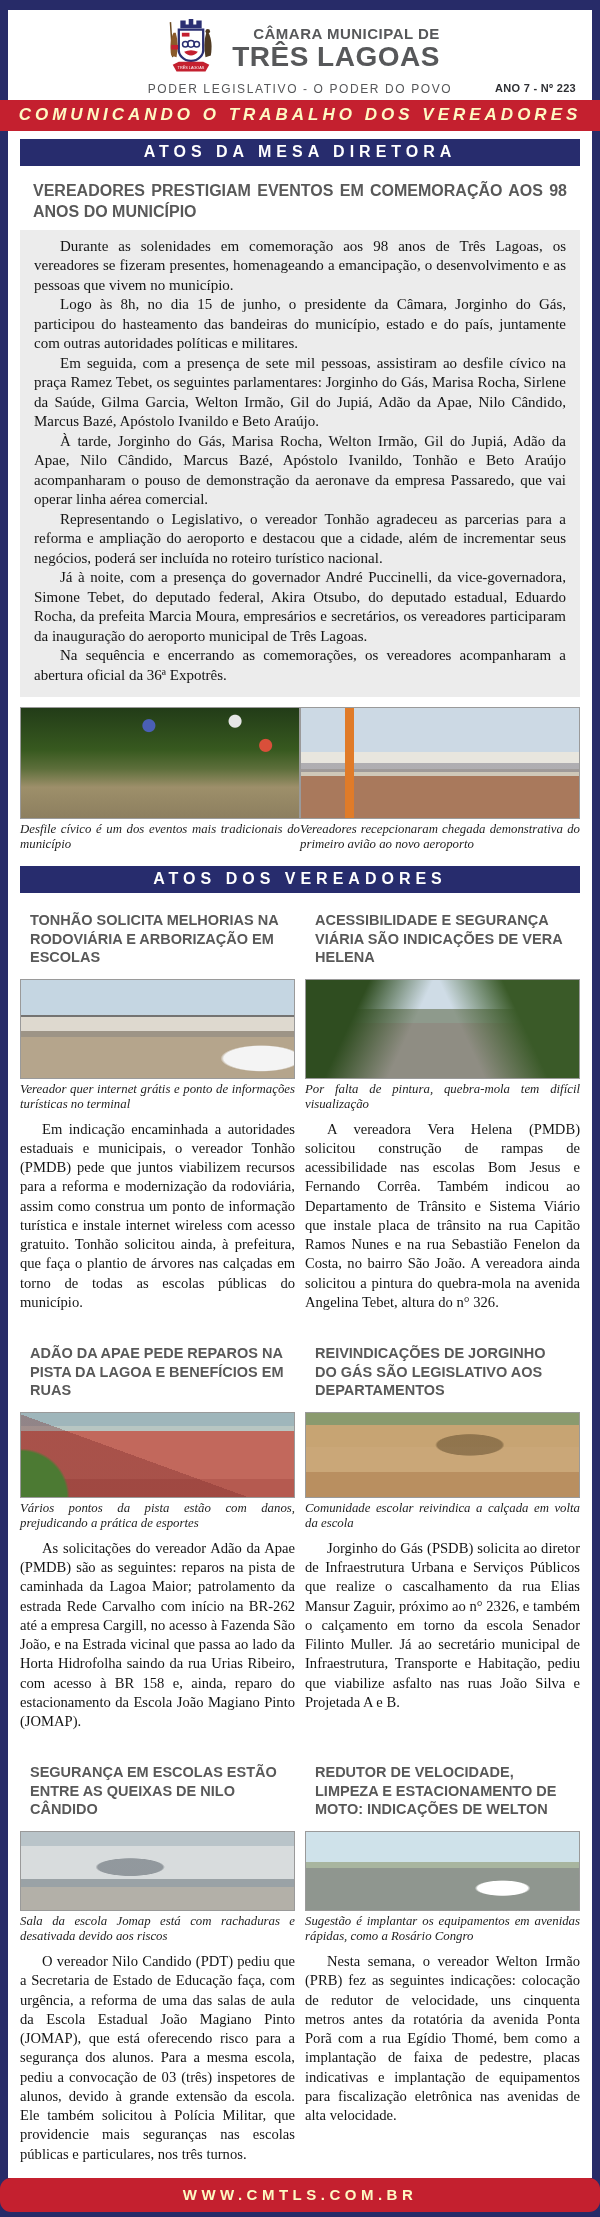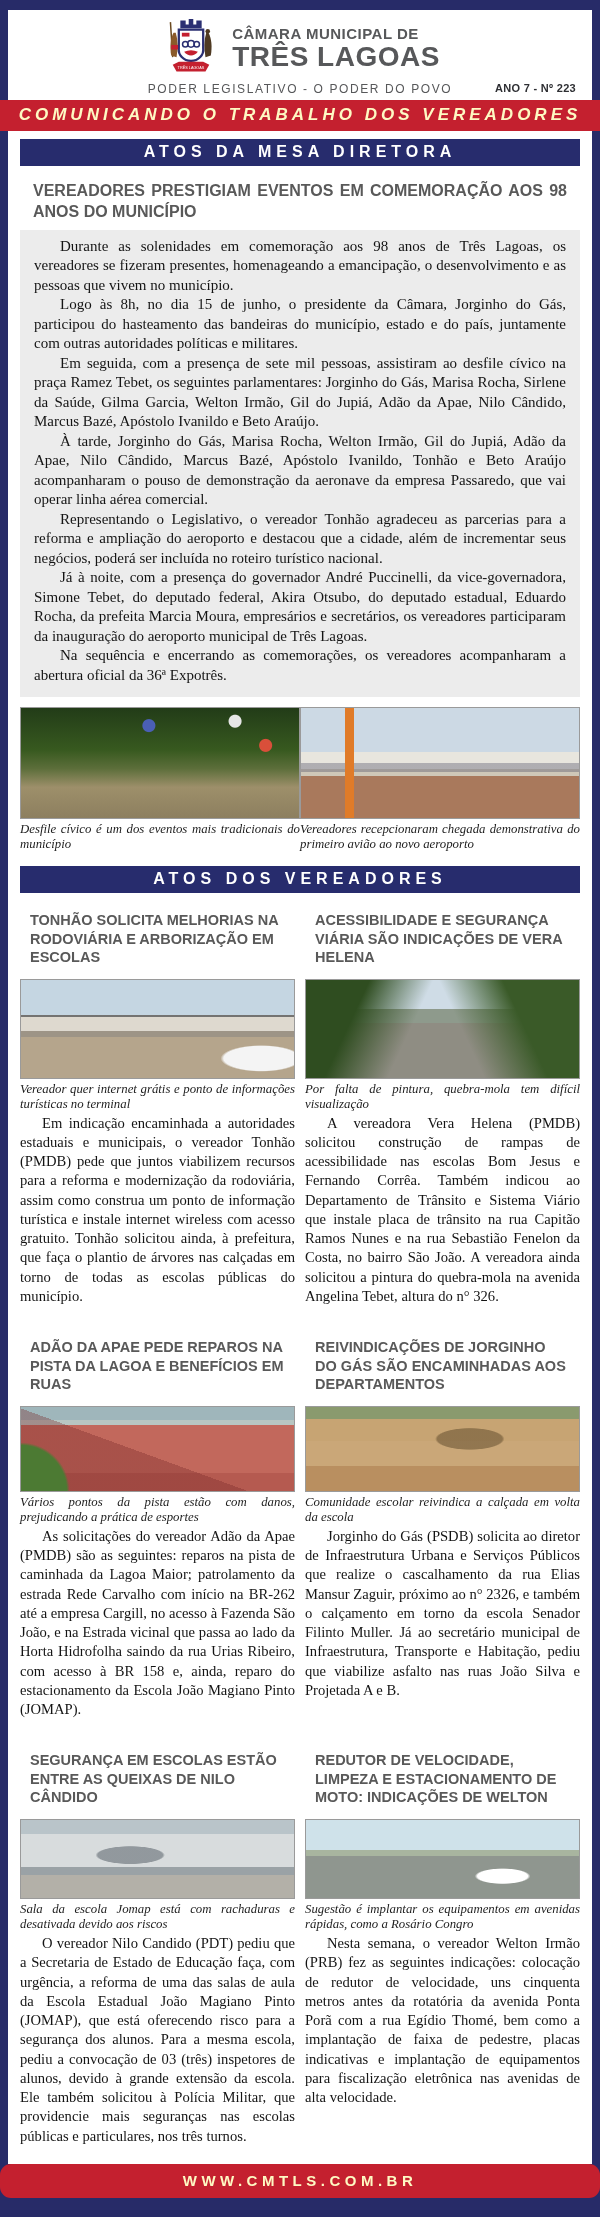--- a/index.html
+++ b/index.html
@@ -11,21 +11,21 @@
     box-sizing:border-box;
   }
   .spacer-top { height:10px; flex:0 0 auto; }
   .spacer-bottom { height:19px; flex:0 0 auto; }
 
   
   header.masthead {
     margin:0 8px; background:#fff; position:relative;
     padding:6px 0 4px; flex:0 0 auto;
   }
-  .brand-row { display:flex; align-items:center; justify-content:center; gap:10px; }
+  .brand-row { display:flex; align-items:center; justify-content:center; gap:10px;text-align:right; }
   .crest { width:62px; height:64px; flex:0 0 auto; }
   .org-name { color:#57585a; line-height:1; }
   .org-line1 { font-size:15px; font-weight:bold; letter-spacing:0.5px; }
   .org-line2 { font-size:28px; font-weight:bold; letter-spacing:0.5px; margin-top:2px; }
   .tagline {
     text-align:center; color:#57585a; font-size:12px; letter-spacing:1.6px;
     margin-top:2px; font-weight:500;
   }
   .edition {
     position:absolute; right:16px; bottom:6px;
@@ -77,21 +77,21 @@
   
   .articles-grid {
     display:grid; grid-template-columns:1fr 1fr; column-gap:10px; row-gap:24px;
     align-items:start; margin-top:10px;
   }
   .col-article .headline-box { font-size:14.5px; line-height:1.28; padding:8px 10px; min-height:38px; box-sizing:border-box; text-align:left; }
   .col-article figure { margin:4px 0 0; }
   .col-article .photo { height:100px; }
   .col-article .photo.short { height:86px; }
   .col-article .photo.shorter { height:80px; }
-  .col-article .body-copy { }
+  .col-article .body-copy { margin-top:6px; }
   .col-article .body-copy p { font-size:14.6px; line-height:1.32; text-indent:22px; }
 
   
   .ph-parade { background:
       radial-gradient(circle at 46% 16%, #4a5fb5 0 6px, rgba(0,0,0,0) 7px),
       radial-gradient(circle at 77% 12%, #e6e6e6 0 6px, rgba(0,0,0,0) 7px),
       radial-gradient(circle at 88% 34%, #d94f3a 0 6px, rgba(0,0,0,0) 7px),
       linear-gradient(180deg,#223c18 0%,#37591f 38%,#5c6e3a 55%,#9d8f6a 72%,#8d7f5f 100%); }
   .ph-airport { background:
       linear-gradient(90deg, rgba(0,0,0,0) 0 16%, #e07b28 16% 19%, rgba(0,0,0,0) 19%),
@@ -213,21 +213,21 @@
         <figure>
           <div class="photo short ph-track"></div>
           <figcaption class="caption">Vários pontos da pista estão com danos, prejudicando a prática de esportes</figcaption>
         </figure>
         <div class="body-copy">
           <p>As solicitações do vereador Adão da Apae (PMDB) são as seguintes: reparos na pista de caminhada da Lagoa Maior; patrolamento da estrada Rede Carvalho com início na BR-262 até a empresa Cargill, no acesso à Fazenda São João, e na Estrada vicinal que passa ao lado da Horta Hidrofolha saindo da rua Urias Ribeiro, com acesso à BR 158 e, ainda, reparo do estacionamento da Escola João Magiano Pinto (JOMAP).</p>
         </div>
       </article>
 
       <article class="col-article">
-        <h3 class="headline-box" style="margin:0">REIVINDICAÇÕES DE JORGINHO DO GÁS SÃO ENCAMINHADAS AOS DEPARTAMENTOS</h3>
+        <h3 class="headline-box" style="margin:0">REIVINDICAÇÕES DE JORGINHO DO GÁS SÃO LEGISLATIVO AOS DEPARTAMENTOS</h3>
         <figure>
           <div class="photo short ph-dirtroad"></div>
           <figcaption class="caption">Comunidade escolar reivindica a calçada em volta da escola</figcaption>
         </figure>
         <div class="body-copy">
           <p>Jorginho do Gás (PSDB) solicita ao diretor de Infraestrutura Urbana e Serviços Públicos que realize o cascalhamento da rua Elias Mansur Zaguir, próximo ao n° 2326, e também o calçamento em torno da escola Senador Filinto Muller. Já ao secretário municipal de Infraestrutura, Transporte e Habitação, pediu que viabilize asfalto nas ruas João Silva e Projetada A e B.</p>
         </div>
       </article>
 
       <article class="col-article">

